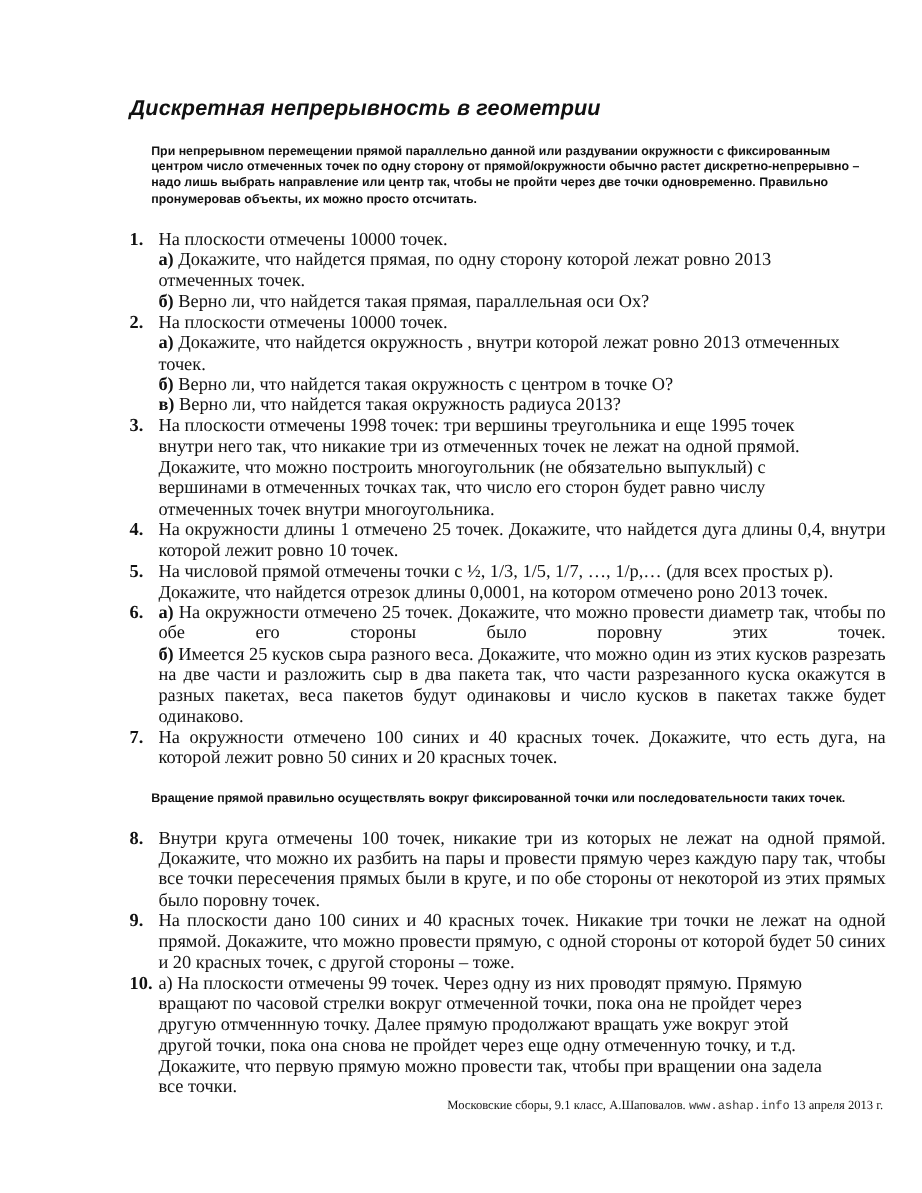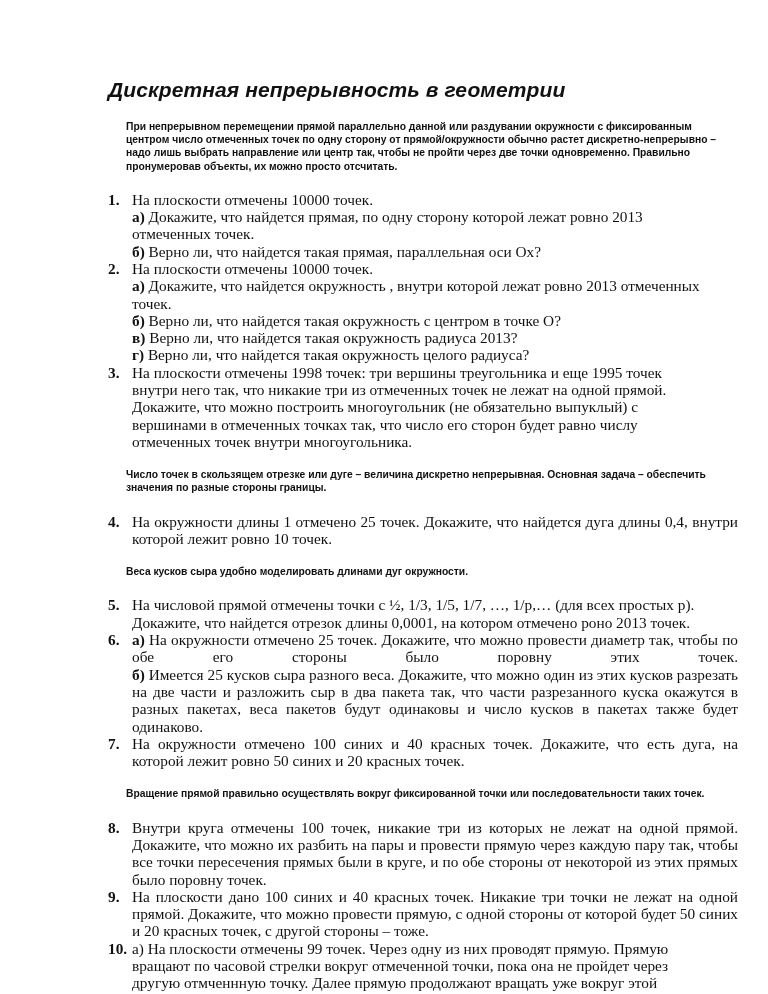--- a/index.html
+++ b/index.html
@@ -1,20 +1,20 @@
 <!DOCTYPE html>
 <html><head>
 <meta charset="utf-8">
 <style>
   html, body { margin: 0; padding: 0; background: #ffffff; }
   body { width: 768px; height: 994px; position: relative; overflow: hidden; color: #111; }
   .page { position: absolute; left: 108px; top: 78px; width: 630px; }
   .title {
     font-family: "Liberation Sans", sans-serif; font-weight: bold; font-style: italic;
-    font-size: 21px; line-height: 24px; margin: 0 0 3px 0; letter-spacing: 0.1px;
+    font-size: 18px; line-height: 24px; margin: 0 0 3px 0; letter-spacing: 0.1px;
   }
   .note {
     font-family: "Liberation Sans", sans-serif; font-weight: bold;
     font-size: 10.3px; line-height: 13.2px; margin: 18px;
   }
   .problem {
     position: relative; padding-left: 24px;
     font-family: "Liberation Serif", serif; font-size: 15.3px; line-height: 17.3px;
   }
   .problem .num { position: absolute; left: 0; top: 0; font-weight: bold; }
@@ -41,36 +41,33 @@
     <p style="width:520px"><span class="lbl">а)</span> <span>Докажите, что найдется прямая, по одну сторону которой лежат ровно 2013 отмеченных точек.</span></p>
     <p><span class="lbl">б)</span> <span>Верно ли, что найдется такая прямая, параллельная оси Ox?</span></p>
   </div>
 
   <div class="problem">
     <span class="num">2.</span>
     <p>На плоскости отмечены 10000 точек.</p>
     <p style="width:590px"><span class="lbl">а)</span> <span>Докажите, что найдется окружность , внутри которой лежат ровно 2013 отмеченных точек.</span></p>
     <p><span class="lbl">б)</span> <span>Верно ли, что найдется такая окружность с центром в точке O?</span></p>
     <p><span class="lbl">в)</span> <span>Верно ли, что найдется такая окружность радиуса 2013?</span></p>
-    <p><span class="lbl">г)</span> <span>Верно ли, что найдется такая окружность целого радиуса?</span></p>
   </div>
 
   <div class="problem">
     <span class="num">3.</span>
     <p style="width:565px">На плоскости отмечены 1998 точек: три вершины треугольника и еще 1995 точек внутри него так, что никакие три из отмеченных точек не лежат на одной прямой. Докажите, что можно построить многоугольник (не обязательно выпуклый) с вершинами в отмеченных точках так, что число его сторон будет равно числу отмеченных точек внутри многоугольника.</p>
   </div>
 
-  <p class="note">Число точек в скользящем отрезке или дуге – величина дискретно непрерывная. Основная задача – обеспечить значения по разные стороны границы.</p>
 
   <div class="problem justify">
     <span class="num">4.</span>
     <p>На окружности длины 1 отмечено 25 точек. Докажите, что найдется дуга длины 0,4, внутри которой лежит ровно 10 точек.</p>
   </div>
 
-  <p class="note">Веса кусков сыра удобно моделировать длинами дуг окружности.</p>
 
   <div class="problem">
     <span class="num">5.</span>
     <p>На числовой прямой отмечены точки с ½, 1/3, 1/5, 1/7, …, 1/p,… (для всех простых p). Докажите, что найдется отрезок длины 0,0001, на котором отмечено роно 2013 точек.</p>
   </div>
 
   <div class="problem">
     <span class="num">6.</span>
     <p class="justify-last"><span class="lbl">а)</span> <span>На окружности отмечено 25 точек. Докажите, что можно провести диаметр так, чтобы по обе его стороны было поровну этих точек.</span></p>
     <p class="justify"><span class="lbl">б)</span> <span>Имеется 25 кусков сыра разного веса. Докажите, что можно один из этих кусков разрезать на две части и разложить сыр в два пакета так, что части разрезанного куска окажутся в разных пакетах, веса пакетов будут одинаковы и число кусков в пакетах также будет одинаково.</span></p>

